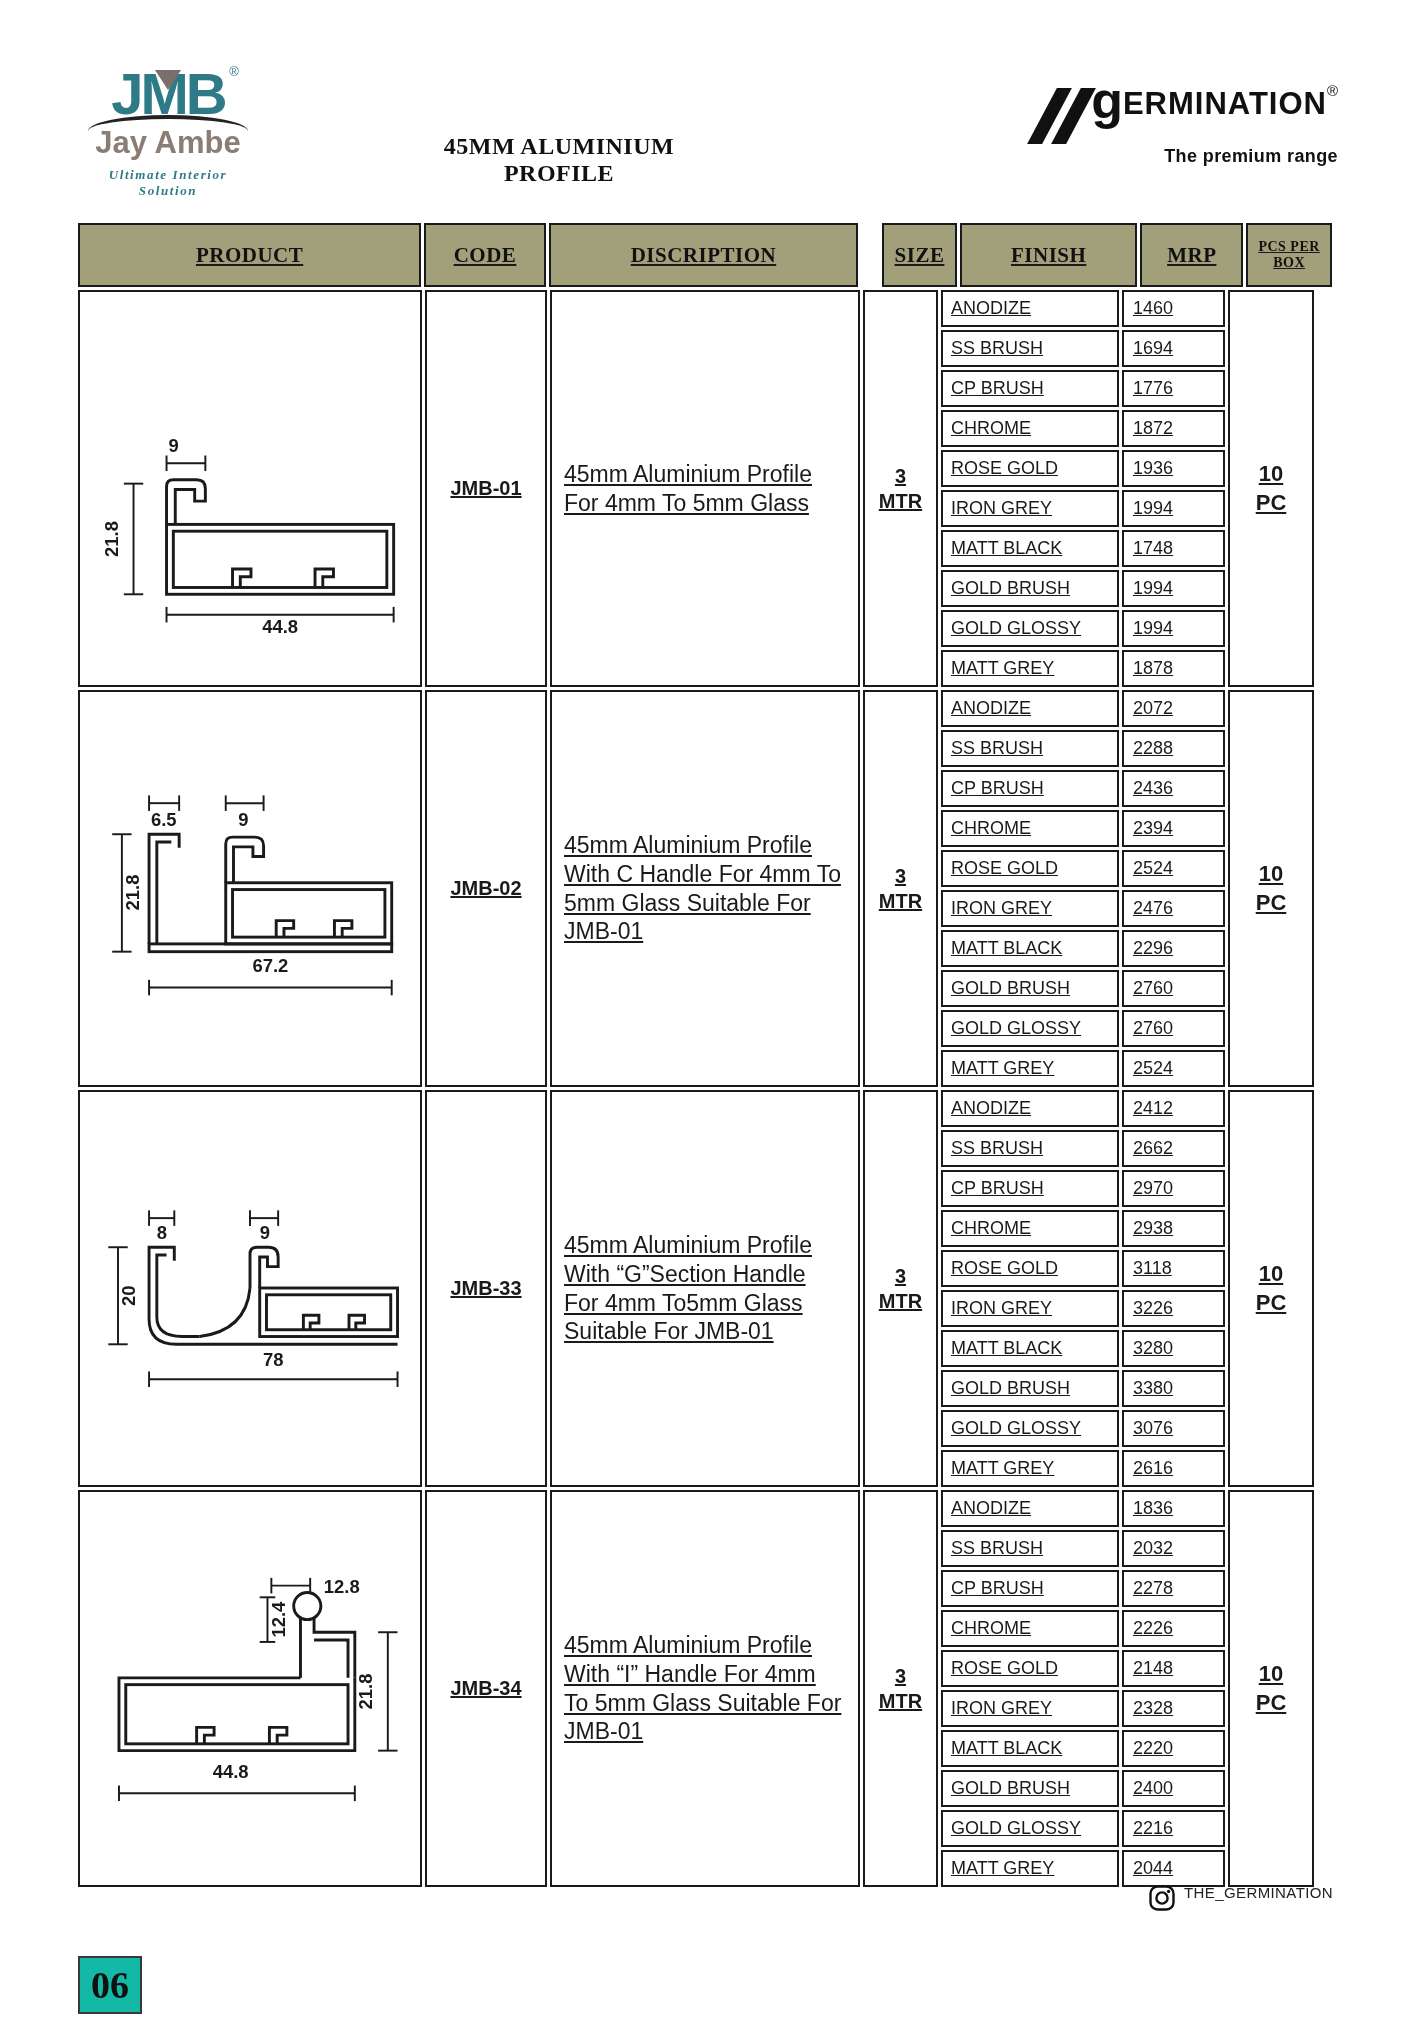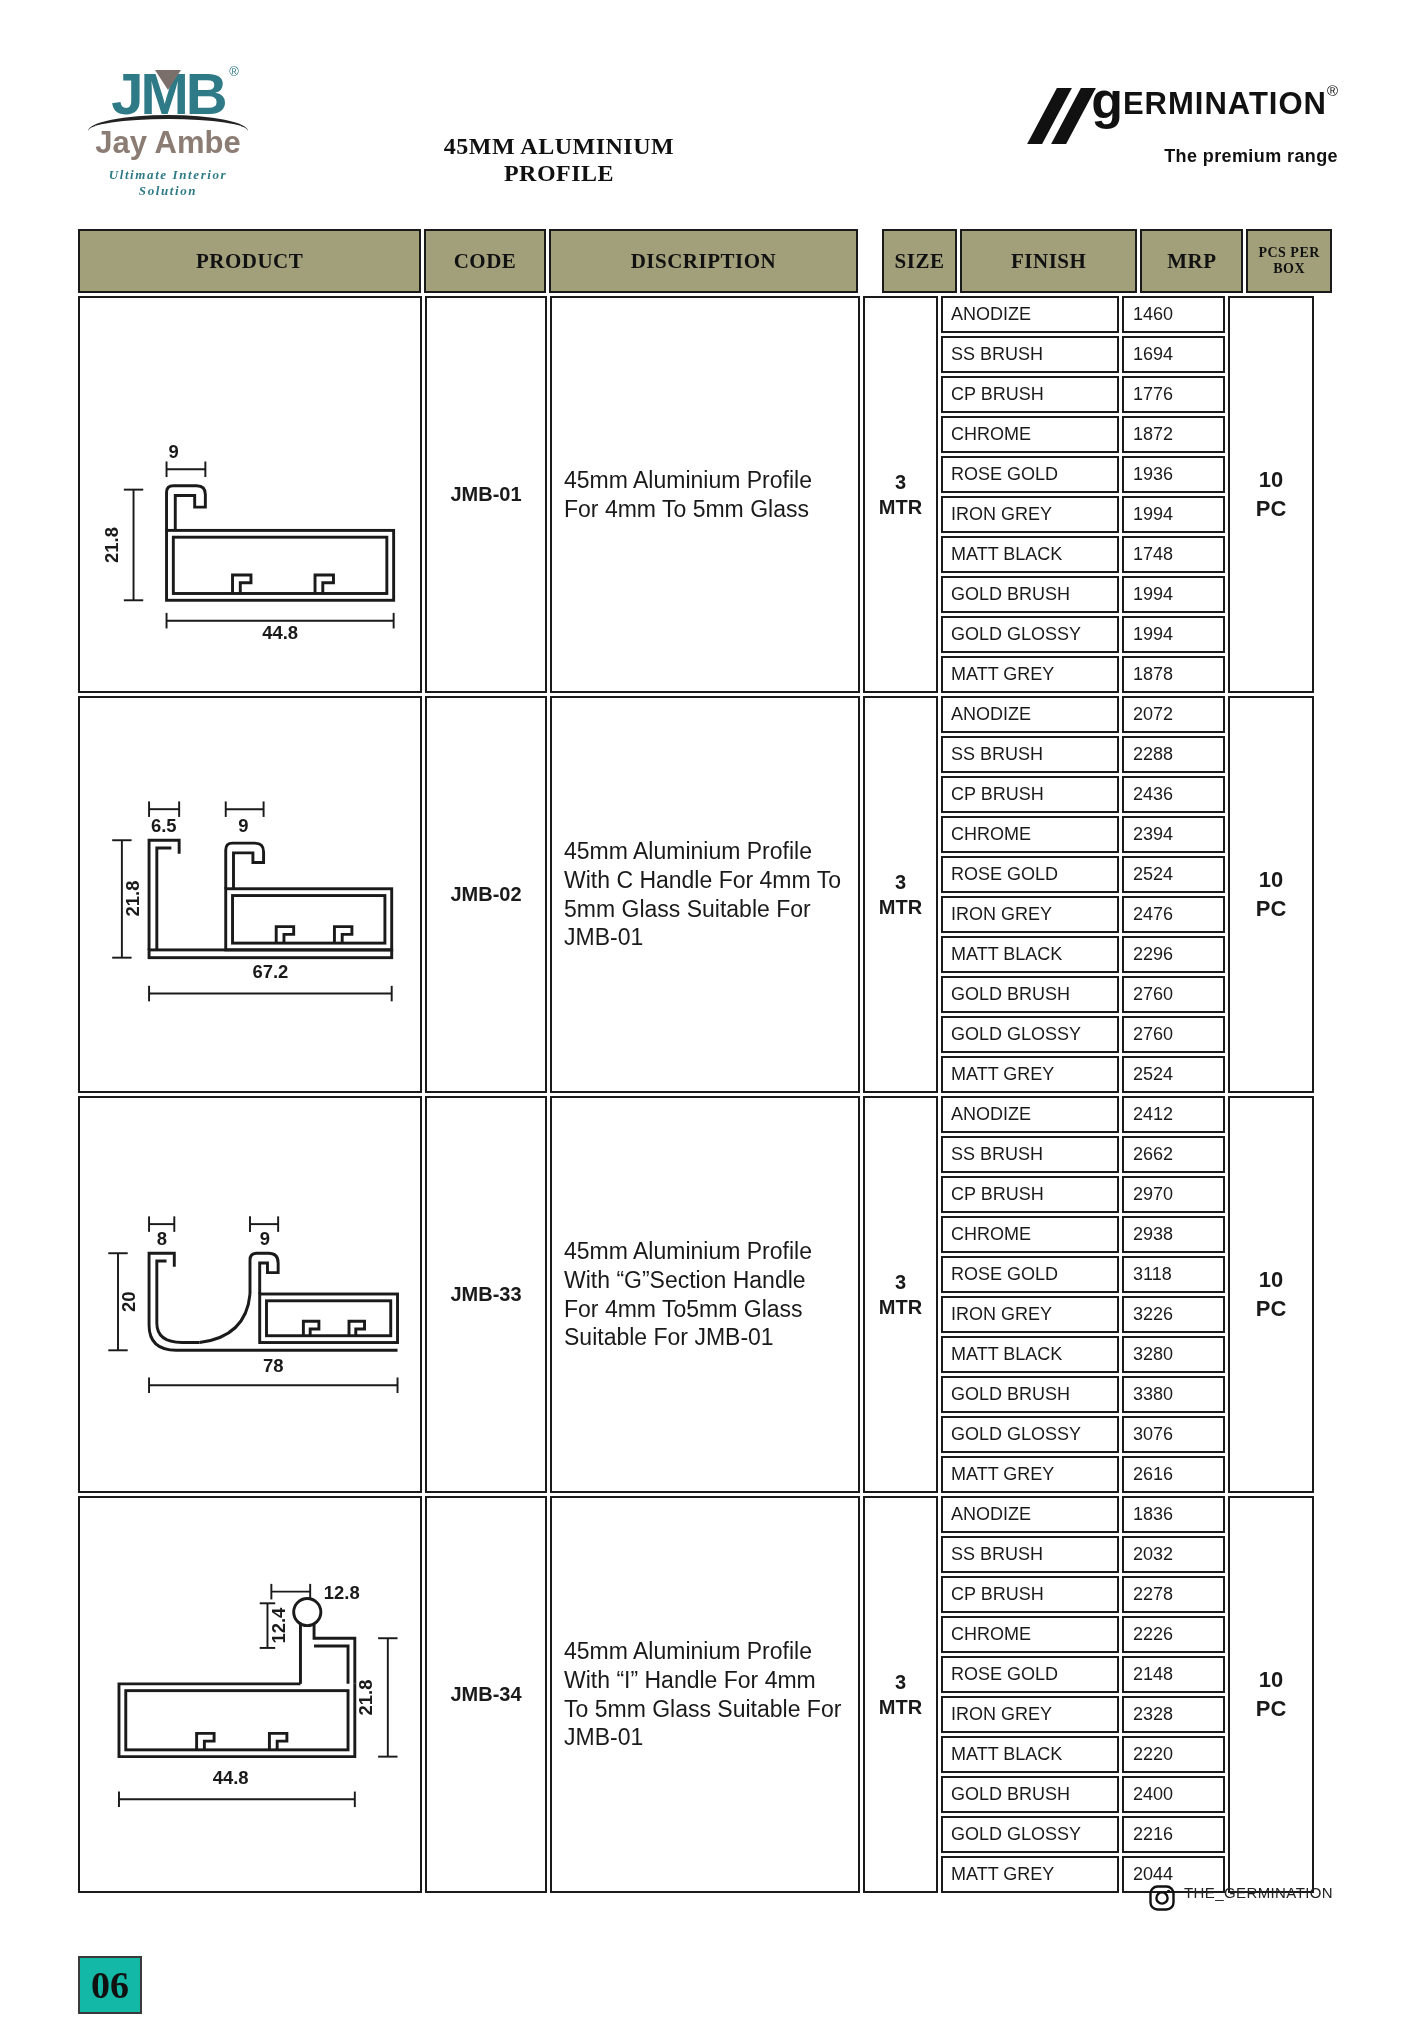--- a/index.html
+++ b/index.html
@@ -31,21 +31,21 @@
   .germ-logo { position:absolute; left:988px; top:80px; width:350px; }
   .germ-row  { display:flex; align-items:flex-start; justify-content:flex-end; }
   .germ-slashes { display:flex; gap:9px; margin-right:10px; margin-top:8px; }
   .germ-slash { width:15px; height:56px; background:#111; transform:skewX(-28deg); }
   .germ-g   { font-weight:bold; font-size:52px; line-height:0.8; color:#111; }
   .germ-name{ font-weight:bold; font-size:31px; letter-spacing:1px; color:#111; margin-top:6px; }
   .germ-reg { font-size:15px; color:#111; margin-top:2px; }
   .germ-tag { text-align:right; font-weight:bold; font-size:18px; color:#111; margin-top:2px; letter-spacing:0.4px;}
 
   
-  .price-table { position:absolute; left:78px; top:229px; width:1254px; }
+  .price-table { position:absolute; left:78px; top:223px; width:1254px;text-decoration:underline; }
   .thead, .trow { display:flex; gap:3px; margin-bottom:3px; }
   .hbox { background:#a2a07b; border:2px solid #1a1a1a; height:64px;
           display:flex; align-items:center; justify-content:center; text-align:center;
           font-family:"Liberation Serif",serif; font-weight:bold; font-size:21px;
           letter-spacing:0.5px; color:#111; }
   .h-product{width:344px;} .h-code{width:122px;} .h-desc{width:310px;} .h-size{width:75px;margin-left:21px;}
   .h-finish{width:178px;} .h-mrp{width:103px;}
   .h-pcs{width:86px; font-size:14px; line-height:1.15; padding:0 6px;}
 
   .cell { border:2px solid #1a1a1a; background:#fff; height:397px;

